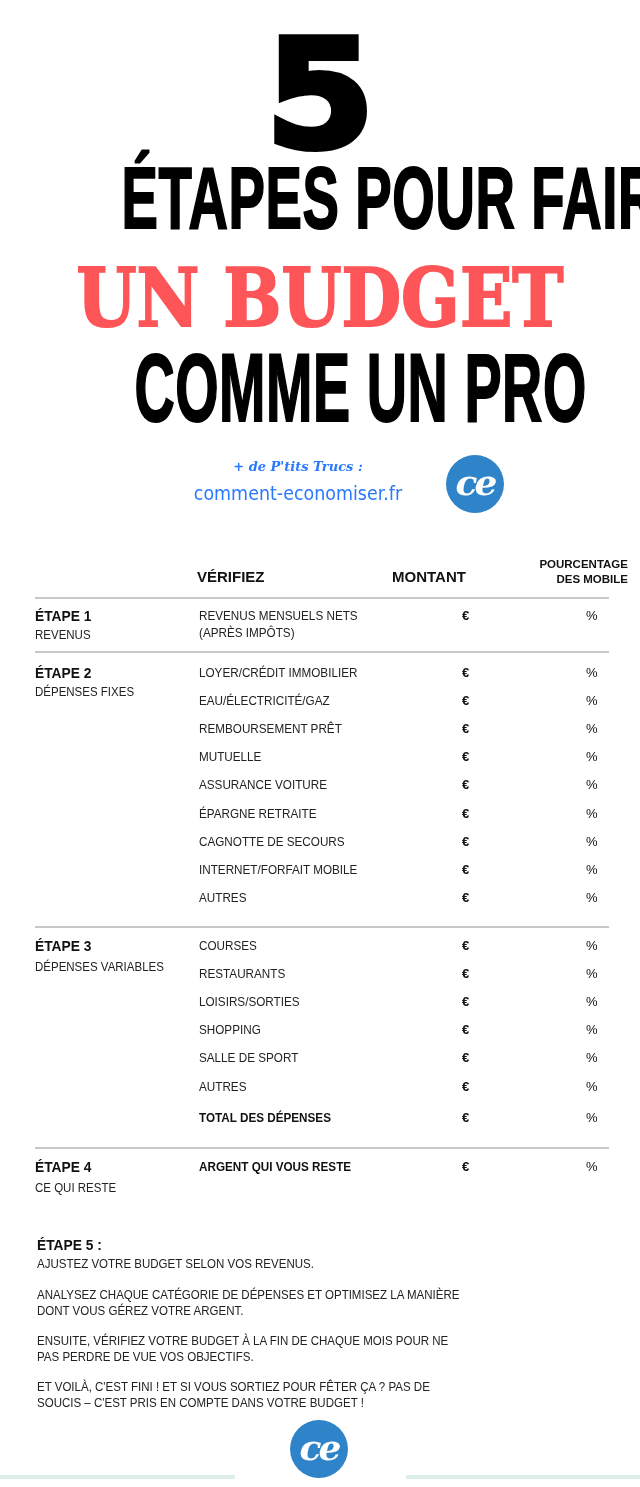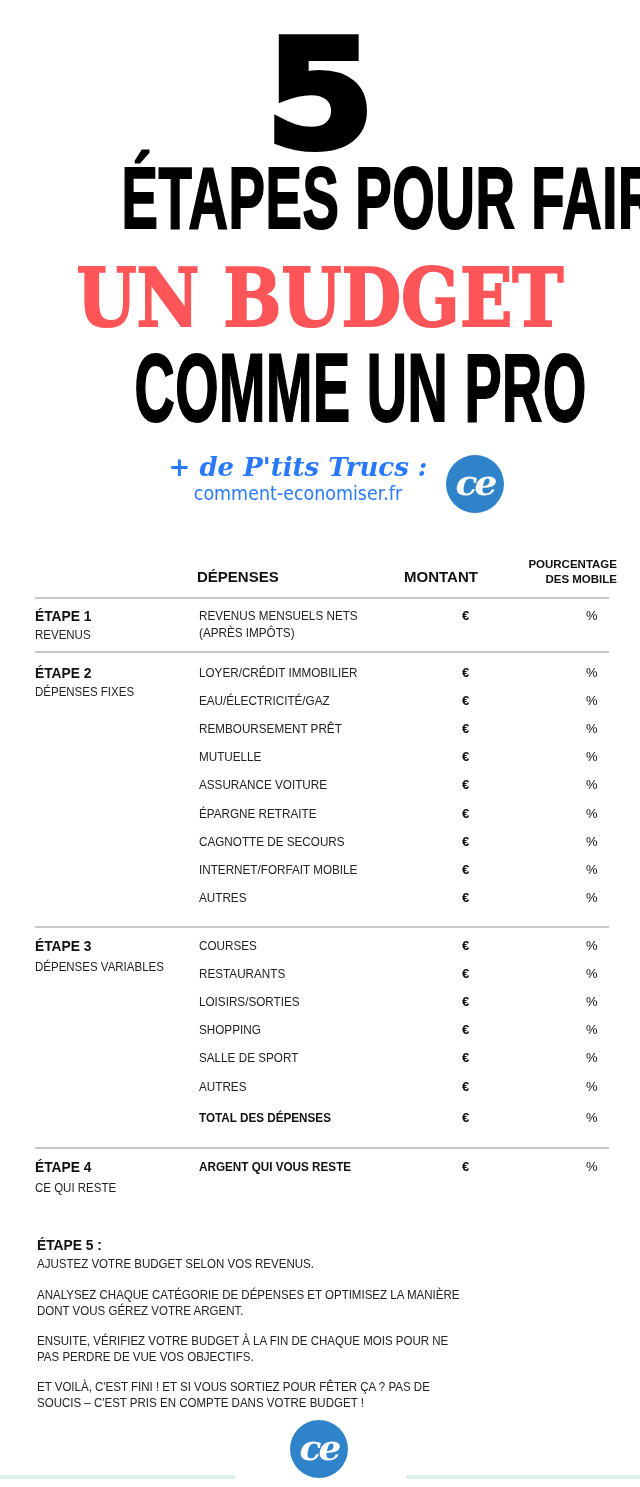--- a/index.html
+++ b/index.html
@@ -16,36 +16,36 @@
     position: absolute; left: 0; width: 640px; text-align: center;
     font-family: "Liberation Sans", sans-serif; font-weight: 700; color: #000;
     transform: scaleX(0.62); transform-origin: center;
     white-space: nowrap; letter-spacing: 1px;
   }
   .t2 { top: 150px; font-size: 88px; line-height: 96px; -webkit-text-stroke: 2px #000; }
   .t3 { top: 254px; font-size: 80px; line-height: 88px; color: #fd5558; font-family: "DejaVu Serif", serif; font-weight: 900; transform: scaleX(0.86); -webkit-text-stroke: 2px #fd5558; letter-spacing: 0; }
   .t4 { top: 338px; font-size: 96px; line-height: 100px; -webkit-text-stroke: 2px #000; transform: scaleX(0.58); }
 
   .promo { position: absolute; left: 168px; top: 455px; width: 260px; text-align: center; color: #2979ff; }
-  .promo .p1 { font-family: "DejaVu Serif", serif; font-weight: 700; font-size: 26px; line-height: 24px; font-style: italic; }
+  .promo .p1 { font-family: "DejaVu Serif", serif; font-weight: 700; font-size: 13px; line-height: 24px; font-style: italic; }
   .promo .p2 { font-family: "DejaVu Sans", sans-serif; font-size: 19px; line-height: 28px; transform: scaleX(0.92); }
 
   .logo {
     position: absolute; width: 58px; height: 58px; border-radius: 50%;
     background: #2f84c9; color: #fff; text-align: center;
     font-family: "DejaVu Serif", serif; font-style: italic; font-weight: 700;
     font-size: 36px; line-height: 54px; letter-spacing: -3px;
   }
   .logo-top { left: 446px; top: 455px; }
   .logo-bottom { left: 290px; top: 1420px; }
 
   .hdr { position: absolute; top: 565px; font-weight: 700; font-family: "Liberation Sans", sans-serif; color: #111; }
   .hdr-cat { left: 197px; font-size: 15px; line-height: 22px; top: 566px; }
-  .hdr-mont { left: 404px; font-size: 15px; line-height: 22px; top: 566px; text-align: right; }
-  .hdr-pct { left: 511px; width: 106px; text-align: right; font-size: 11.5px; line-height: 15px; top: 557px; }
+  .hdr-mont { left: 392px; font-size: 15px; line-height: 22px; top: 566px; text-align: right; }
+  .hdr-pct { left: 522px; width: 106px; text-align: right; font-size: 11.5px; line-height: 15px; top: 557px; }
 
   .rule { position: absolute; left: 35px; width: 574px; height: 2px; background: #c8c8c8; }
 
   .step-title { position: absolute; left: 35px; font-weight: 700; font-size: 15px; line-height: 18px; color: #111; transform: scaleX(0.92); transform-origin: left; }
   .step-sub { position: absolute; left: 35px; font-size: 12.5px; line-height: 16px; color: #222; transform: scaleX(0.92); transform-origin: left; white-space: nowrap; }
 
   .cat { position: absolute; left: 199px; font-size: 13px; line-height: 16px; color: #222; white-space: nowrap; transform: scaleX(0.9); transform-origin: left; }
   .cat.bold { font-weight: 700; color: #111; }
   .eur { position: absolute; left: 462px; font-size: 13px; line-height: 16px; font-weight: 700; color: #111; }
   .pct { position: absolute; left: 586px; font-size: 13px; line-height: 16px; color: #111; }
@@ -62,21 +62,21 @@
 <div class="title-line t2">ÉTAPES POUR FAIRE</div>
 <div class="title-line t3">UN BUDGET</div>
 <div class="title-line t4">COMME UN PRO</div>
 
 <div class="promo">
   <div class="p1">+ de P'tits Trucs :</div>
   <div class="p2">comment-economiser.fr</div>
 </div>
 <div class="logo logo-top">ce</div>
 
-<div class="hdr hdr-cat">DÉPENSES</div>
+<div class="hdr hdr-cat">VÉRIFIEZ</div>
 <div class="hdr hdr-mont">MONTANT</div>
 <div class="hdr hdr-pct">
   <div>POURCENTAGE</div>
   <div>DES MOBILE</div>
 </div>
 
 <div class="rule" style="top:597px"></div>
 
 <div class="step-title" style="top:607px">ÉTAPE 1</div>
 <div class="step-sub" style="top:627px">REVENUS</div>

